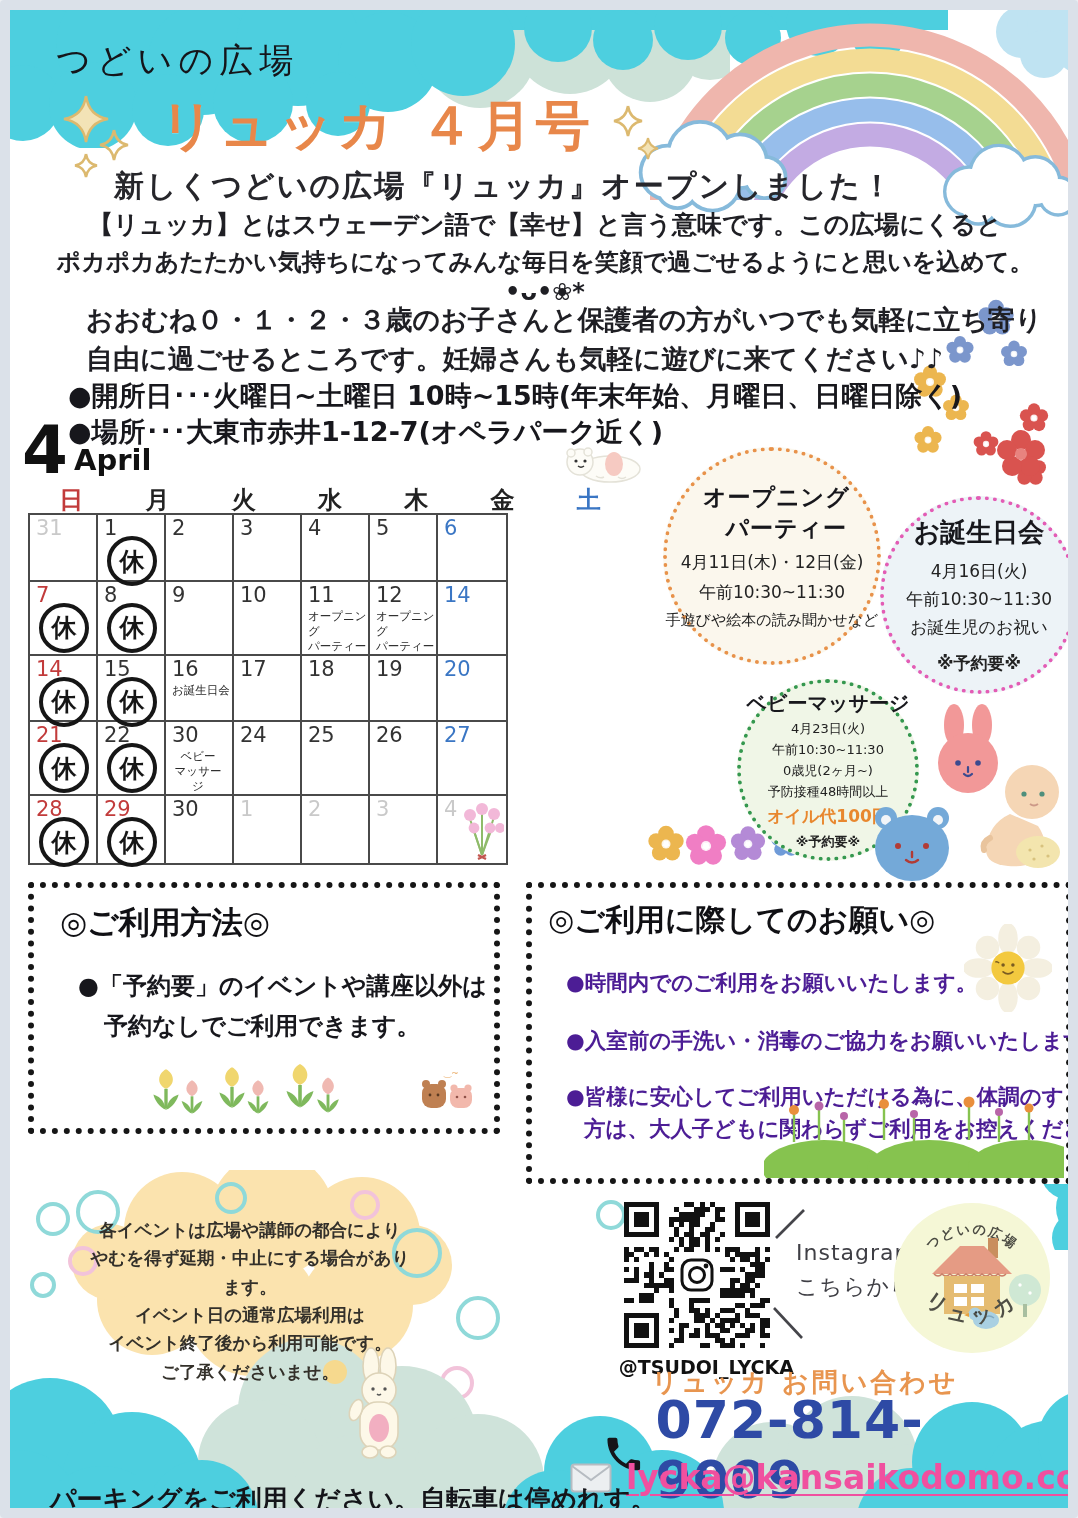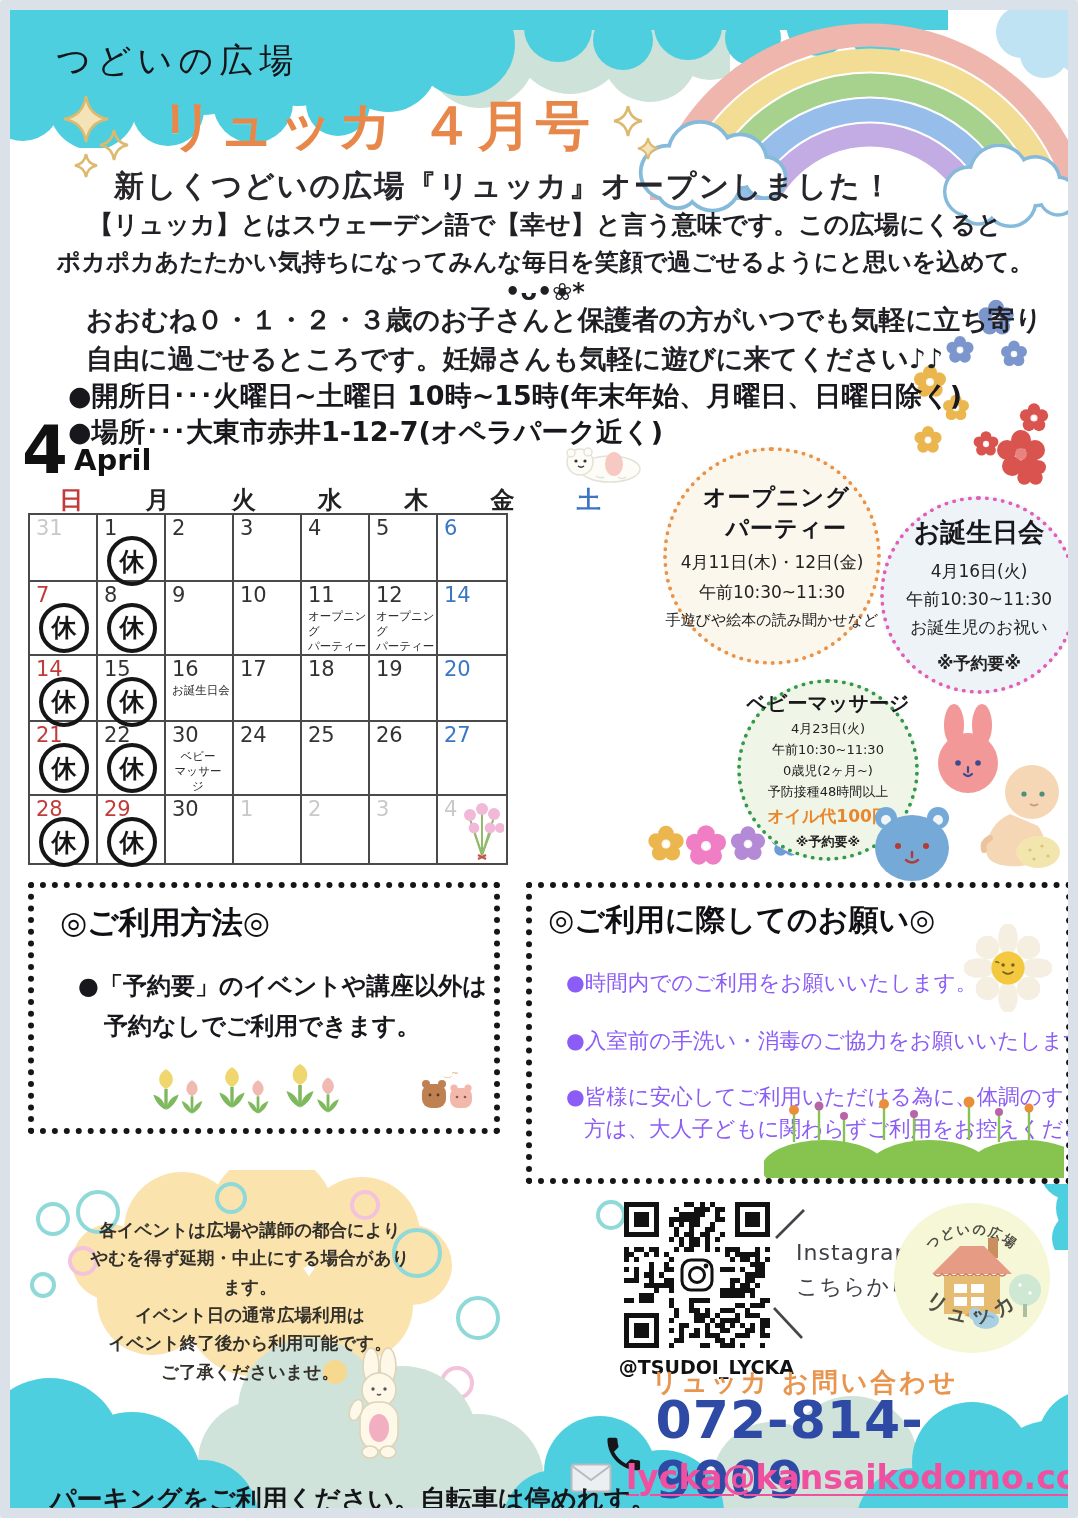--- a/index.html
+++ b/index.html
@@ -67,21 +67,21 @@
   #ev-baby .note{font-size:13px;color:#222;margin-top:5px;font-weight:600;}
 
   
   .dotbox{position:absolute;border:6px dotted #161616;background:#fff;box-sizing:border-box;z-index:2;border-radius:3px;}
   #usage-box{left:18px;top:872px;width:472px;height:252px;}
   #request-box{left:516px;top:872px;width:546px;height:302px;}
   .boxhead{font-size:31px;font-weight:800;color:#101014;}
   #usage-box .boxhead{margin:14px 0 0 26px;}
   #request-box .boxhead{margin:12px 0 0 16px;font-size:30px;}
   .ub-line{position:absolute;font-size:24px;font-weight:600;color:#17171c;}
-  .rb-line{position:absolute;font-size:21.5px;font-weight:400;color:#8b5cf6;white-space:nowrap;}
+  .rb-line{position:absolute;font-size:21.5px;font-weight:700;color:#4c1d95;white-space:nowrap;}
 
   
   .notice-text{left:72px;top:1206px;width:336px;text-align:center;font-size:17.5px;line-height:1.62;
                font-weight:600;color:#33302a;z-index:2;}
   .ring{position:absolute;border-radius:50%;z-index:1;}
   .ring.t{border:4px solid #8fd9d9;}
   .ring.p{border:4px solid #f2c3da;}
   #qr{left:614px;top:1192px;width:146px;height:146px;z-index:2;background:#fff;}
   #qr .ig-center{position:absolute;left:50px;top:50px;width:46px;height:46px;background:#fff;display:flex;
                  align-items:center;justify-content:center;}

